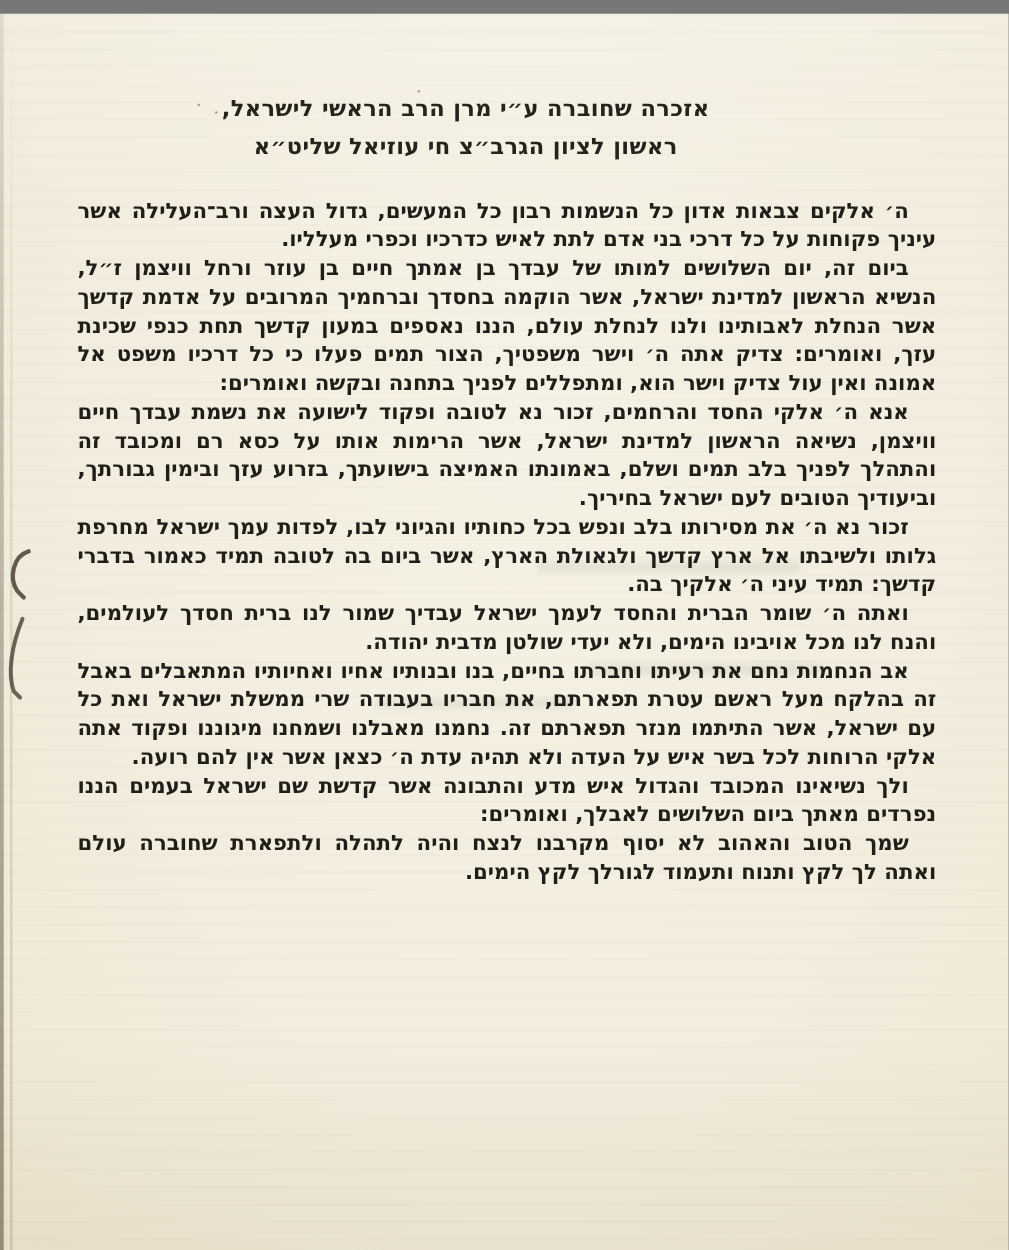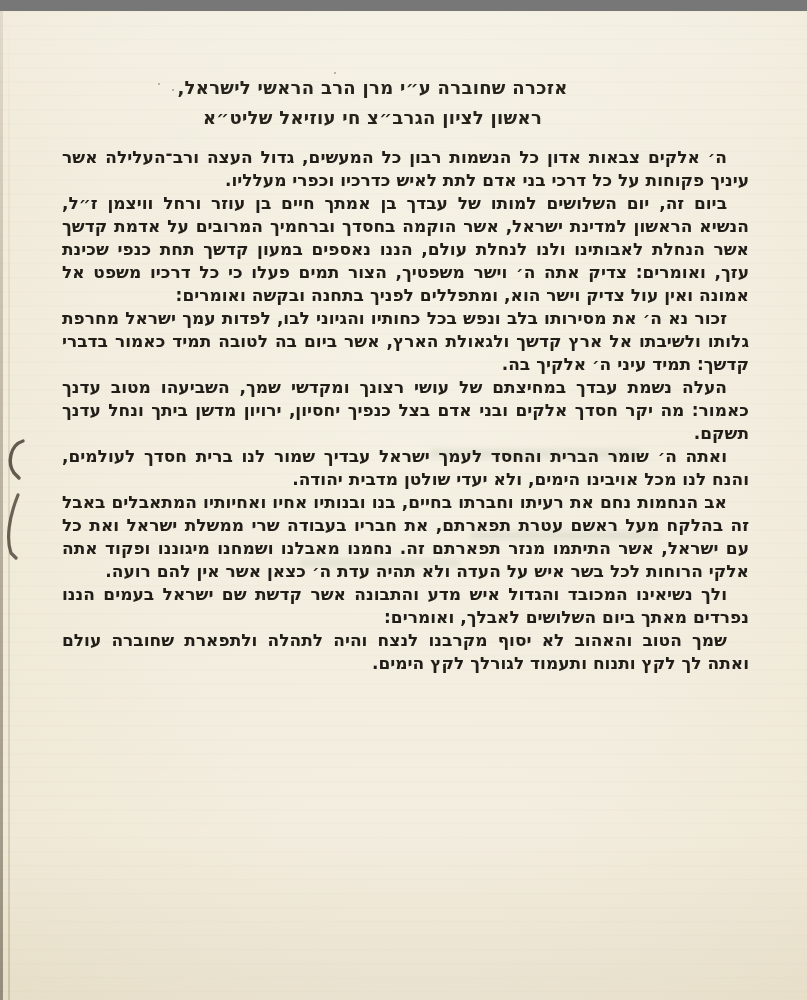--- a/index.html
+++ b/index.html
@@ -44,21 +44,21 @@
     position:absolute;top:62px;left:0;right:0;
     transform:translateX(-31px);
     text-align:center;
     direction:rtl;
     font-size:18px;line-height:30px;font-weight:700;
     letter-spacing:0.3px;
     color:#26231d;
   }
   
   .content{
-    position:absolute;top:135px;left:62px;right:58px;
+    position:absolute;top:147px;left:62px;right:58px;
     direction:rtl;
     text-align:justify;
     font-size:17px;line-height:23px;font-weight:700;
     color:#211e19;
   }
   .content p{margin:0;text-indent:22px;}
   
   .ghost{
     position:absolute;border-radius:4px;
     background:rgba(110,130,110,0.10);
@@ -94,21 +94,21 @@
 
   <div class="title">
     <div>אזכרה שחוברה ע״י מרן הרב הראשי לישראל,</div>
     <div>ראשון לציון הגרב״צ חי עוזיאל שליט״א</div>
   </div>
 
   <div class="content">
 
   <p>ה׳ אלקים צבאות אדון כל הנשמות רבון כל המעשים, גדול העצה ורב־העלילה אשר עיניך פקוחות על כל דרכי בני אדם לתת לאיש כדרכיו וכפרי מעלליו.</p>
       <p>ביום זה, יום השלושים למותו של עבדך בן אמתך חיים בן עוזר ורחל וויצמן ז״ל, הנשיא הראשון למדינת ישראל, אשר הוקמה בחסדך וברחמיך המרובים על אדמת קדשך אשר הנחלת לאבותינו ולנו לנחלת עולם, הננו נאספים במעון קדשך תחת כנפי שכינת עזך, ואומרים: צדיק אתה ה׳ וישר משפטיך, הצור תמים פעלו כי כל דרכיו משפט אל אמונה ואין עול צדיק וישר הוא, ומתפללים לפניך בתחנה ובקשה ואומרים:</p>
+      <p>אנא ה׳ אלקי החסד והרחמים, זכור נא לטובה ופקוד לישועה את נשמת עבדך חיים וויצמן, נשיאה הראשון למדינת ישראל, אשר הרימות אותו על כסא רם ומכובד זה והתהלך לפניך בלב תמים ושלם, באמונתו האמיצה בישועתך, בזרוע עזך ובימין גבורתך, וביעודיך הטובים לעם ישראל בחיריך.</p>
       <p>זכור נא ה׳ את מסירותו בלב ונפש בכל כחותיו והגיוני לבו, לפדות עמך ישראל מחרפת גלותו ולשיבתו אל ארץ קדשך ולגאולת הארץ, אשר ביום בה לטובה תמיד כאמור בדברי קדשך: תמיד עיני ה׳ אלקיך בה.</p>
-      <p>העלה נשמת עבדך במחיצתם של עושי רצונך ומקדשי שמך, השביעהו מטוב עדנך כאמור: מה יקר חסדך אלקים ובני אדם בצל כנפיך יחסיון, ירויון מדשן ביתך ונחל עדנך תשקם.</p>
       <p>ואתה ה׳ שומר הברית והחסד לעמך ישראל עבדיך שמור לנו ברית חסדך לעולמים, והנח לנו מכל אויבינו הימים, ולא יעדי שולטן מדבית יהודה.</p>
       <p>אב הנחמות נחם את רעיתו וחברתו בחיים, בנו ובנותיו אחיו ואחיותיו המתאבלים באבל זה בהלקח מעל ראשם עטרת תפארתם, את חבריו בעבודה שרי ממשלת ישראל ואת כל עם ישראל, אשר התיתמו מנזר תפארתם זה. נחמנו מאבלנו ושמחנו מיגוננו ופקוד אתה אלקי הרוחות לכל בשר איש על העדה ולא תהיה עדת ה׳ כצאן אשר אין להם רועה.</p>
       <p>ולך נשיאינו המכובד והגדול איש מדע והתבונה אשר קדשת שם ישראל בעמים הננו נפרדים מאתך ביום השלושים לאבלך, ואומרים:</p>
       <p>שמך הטוב והאהוב לא יסוף מקרבנו לנצח והיה לתהלה ולתפארת שחוברה עולם ואתה לך לקץ ותנוח ותעמוד לגורלך לקץ הימים.</p>
     </div>
 
 </div>
 
 </body></html>

